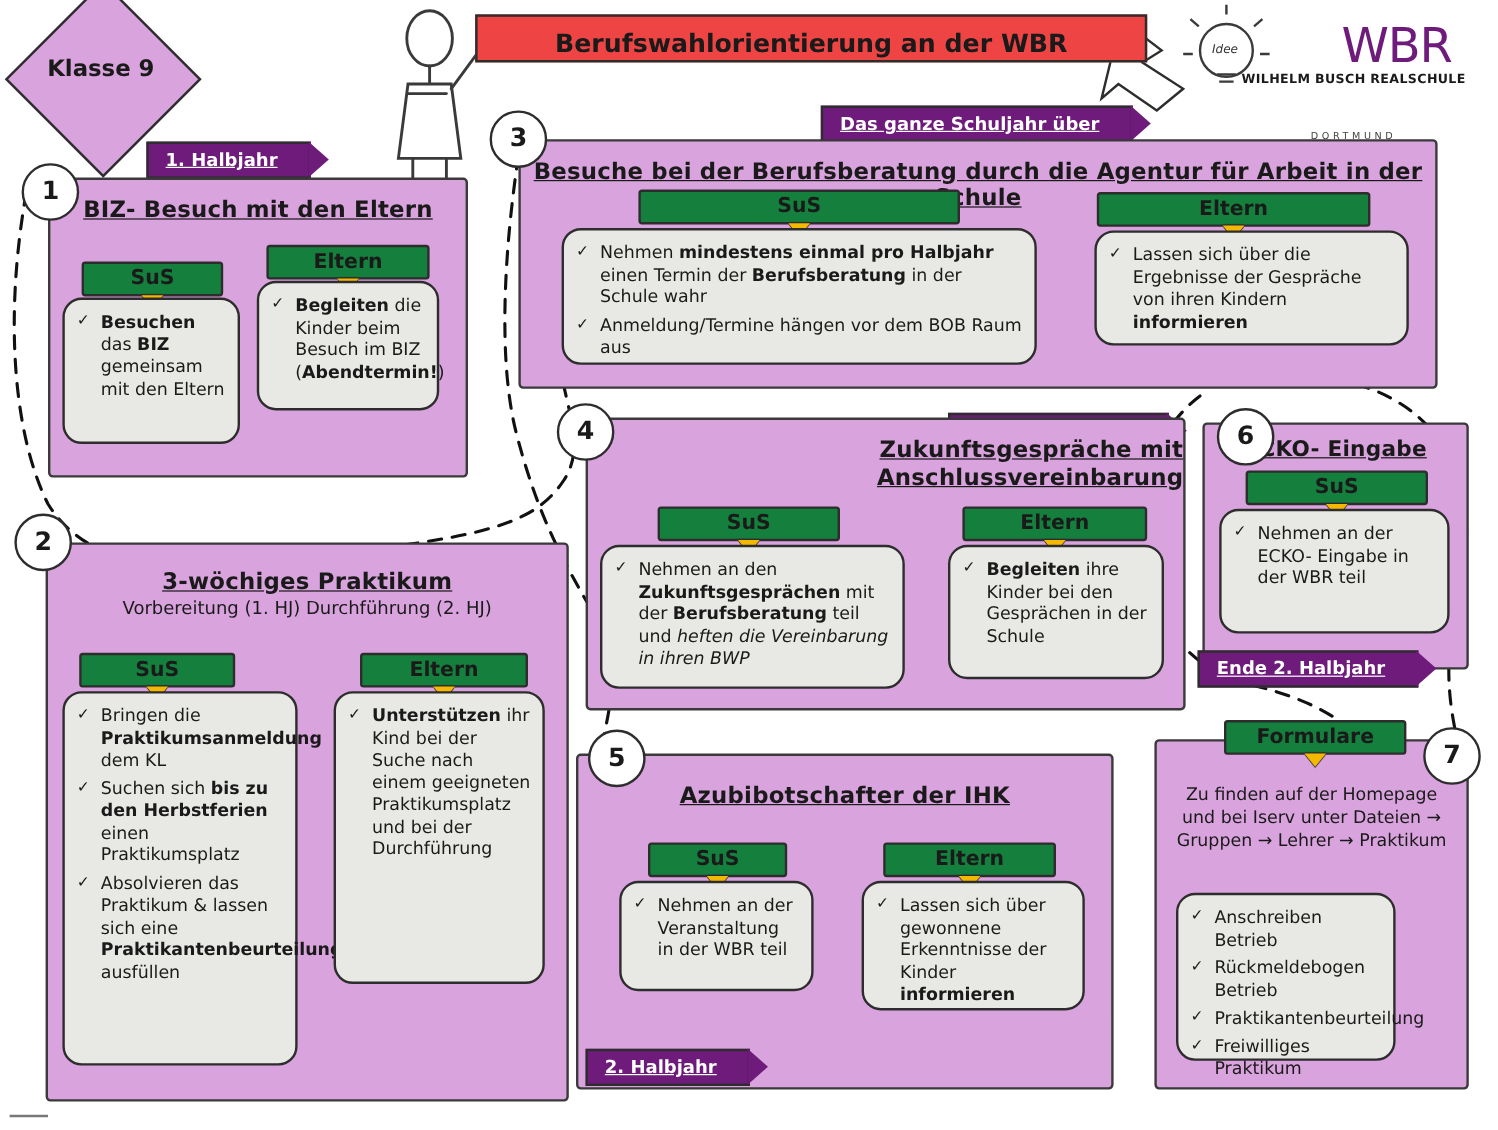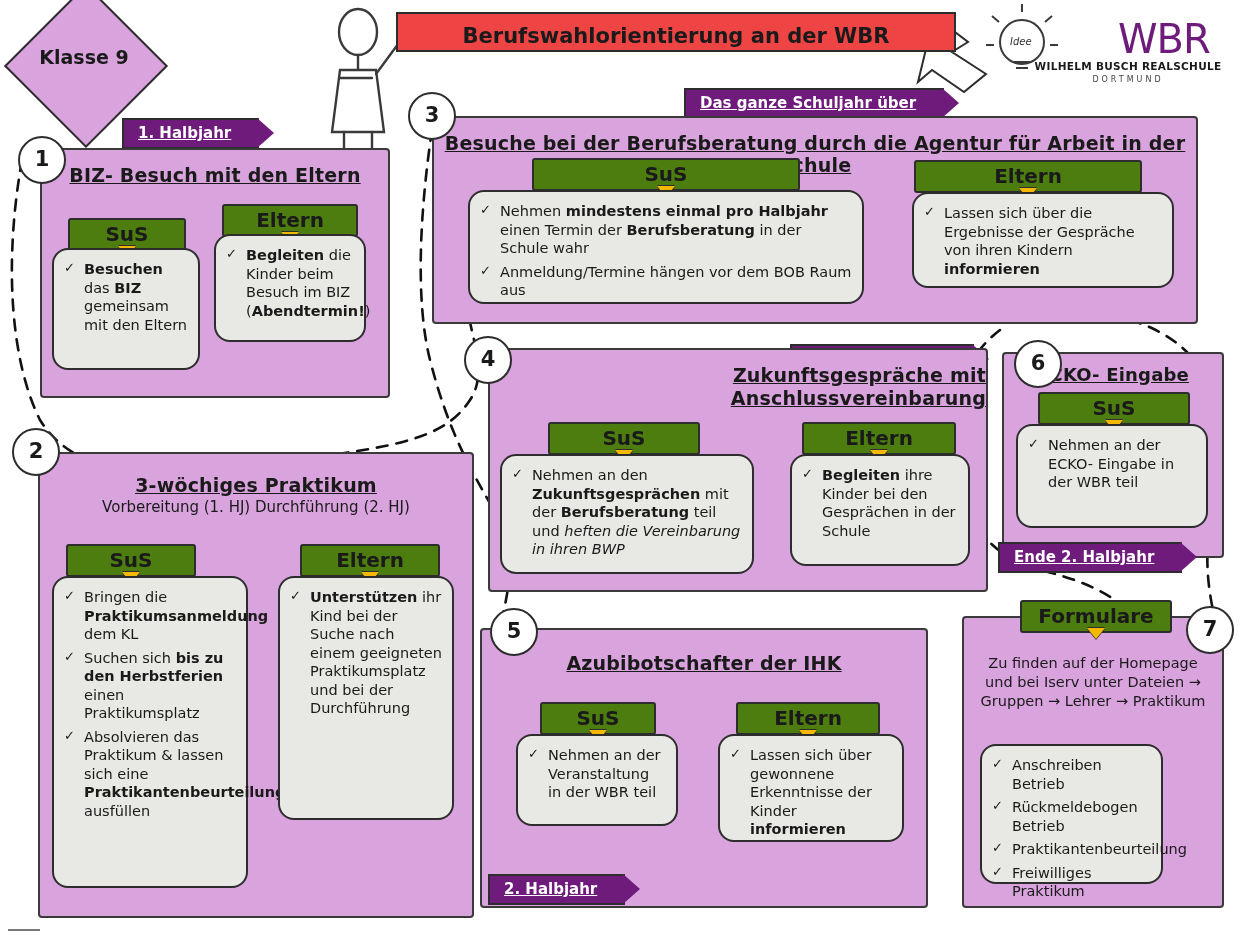--- a/index.html
+++ b/index.html
@@ -53,25 +53,25 @@
     position:absolute;
     right:-17px; top:-2px;
     border-top:  calc(.5 * var(--h,32px)) solid transparent;
     border-bottom:calc(.5 * var(--h,32px)) solid transparent;
     border-left:17px solid #6e1b7b;
   }
 
   
   .pill {
     position:absolute;
-    background:#4d7c0f;
+    background:#15803d;
     border:2px solid #2d2d2d;
     border-radius:3px;
     text-align:center;
-    font-size:20px;
+    font-size:17px;
     font-weight:700;
     color:#1a1a1a;
     box-sizing:border-box;
     padding:2px 0 3px;
   }
   .arrowdown {
     position:absolute;
     width:0;height:0;
     border-left:9px solid transparent;
     border-right:9px solid transparent;
@@ -152,21 +152,21 @@
     color:#6e1b7b;
     letter-spacing:-1px;
   }
   .logo-sub {
     position:absolute;
     font-size:10.5px; font-weight:700; letter-spacing:.3px; color:#1a1a1a;
     text-align:center; width:220px;
   }
   .logo-sub2 {
     position:absolute;
-    font-size:8px; letter-spacing:3px; color:#444; text-align:center; width:220px;
+    font-size:8px; letter-spacing:3px; color:#444; text-align:center; width:220px;margin-top:34px;
   }
   .idea {
     position:absolute; font-size:10px; font-style:italic; color:#333;
   }
 </style>
 </head>
 <body>
 
 <div class="stage">
 

